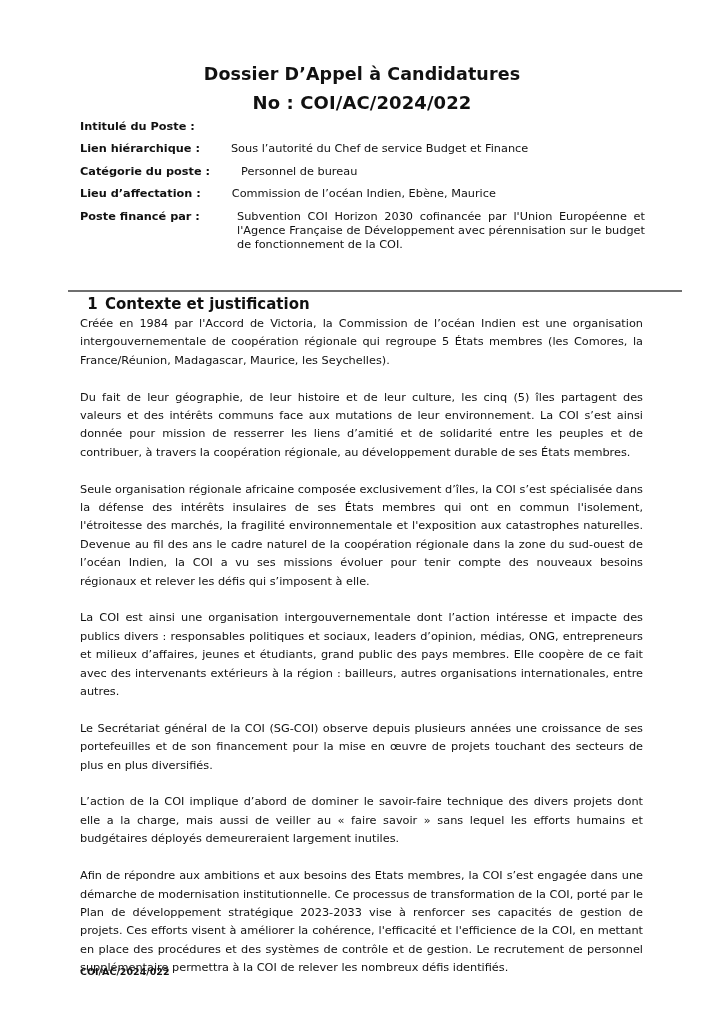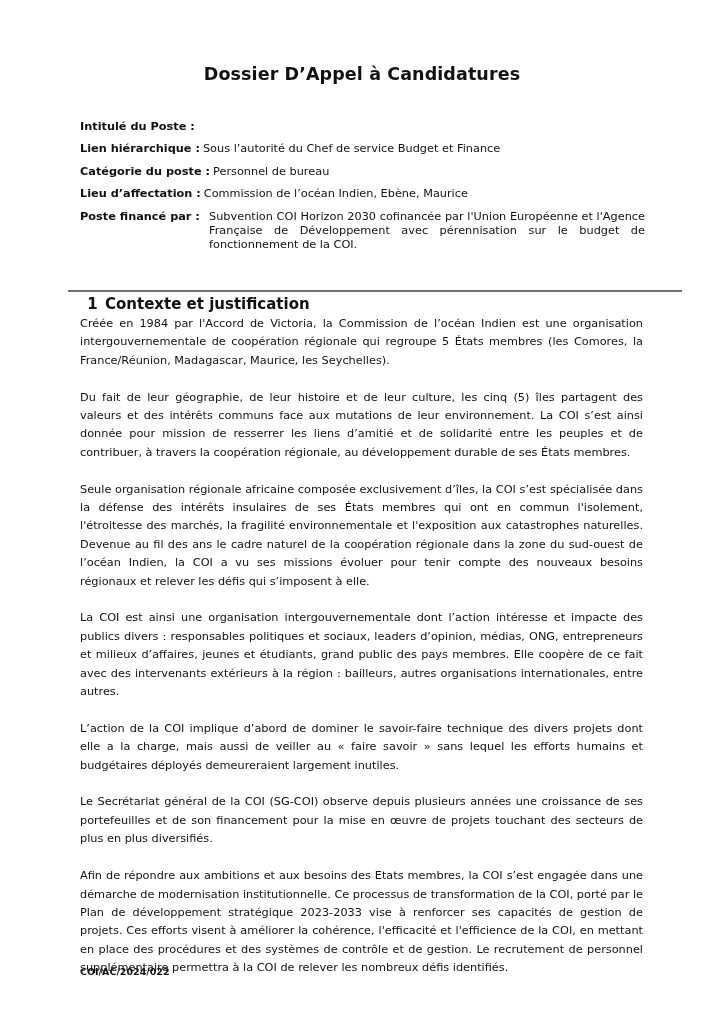--- a/index.html
+++ b/index.html
@@ -2,36 +2,37 @@
 <html><head>
   <meta charset="utf-8">
   <style>
     html, body { margin: 0; padding: 0; background: #ffffff; }
     body { width: 724px; height: 1024px; position: relative; overflow: hidden; color: #111; font-family: "DejaVu Sans", sans-serif; }
     .page { position: absolute; left: 0; top: 0; width: 724px; height: 1024px; }
     .title { position: absolute; left: 0; width: 724px; text-align: center; font-weight: bold; font-size: 17.5px; letter-spacing: 0.1px; }
     .title1 { top: 64px; }
     .title2 { top: 92px; font-size: 18px; }
     .meta { position: absolute; left: 80px; top: 120px; width: 565px; font-size: 11.3px; }
-    .meta-row { display: flex; line-height: 14px; margin-bottom: 8.4px; }
+    .meta-row { display: flex; line-height: 14px; margin-bottom: 8.4px; gap: 28px; }
     .meta-label { font-weight: bold; white-space: nowrap; margin-right: 3px; }
     .meta-row.multi .meta-value { text-align: justify; }
     .meta-row.multi .meta-label { min-width: 126px; }
     .rule { position: absolute; left: 68px; top: 290px; width: 614px; height: 1.5px; background: #6f6f6f; }
     .section-head { position: absolute; left: 80px; top: 295px; font-weight: bold; font-size: 15px; text-align: center; }
     .section-head .num { display: inline-block; width: 25px; }
     .body { position: absolute; left: 80px; top: 315px; width: 563px; font-size: 11.3px; line-height: 18.4px; }
     .body p { margin: 0 0 18.4px 0; text-align: justify; }
     .footer { position: absolute; left: 80px; top: 966px; font-weight: bold; font-size: 9.5px; }
   </style>
 </head>
 <body>
 
 <div class="page">
   <div class="title title1">Dossier D’Appel à Candidatures</div>
+  <div class="title title2">No : COI/AC/2024/022</div>
 
   <div class="meta">
     <div class="meta-row">
       <span class="meta-label">Intitulé du Poste :</span>
     </div>
     <div class="meta-row">
       <span class="meta-label">Lien hiérarchique :</span>
       <span class="meta-value">Sous l’autorité du Chef de service Budget et Finance</span>
     </div>
     <div class="meta-row">
@@ -52,19 +53,19 @@
 
   <div class="section-head">
     <span class="num">1</span><span>Contexte et justification</span>
   </div>
 
   <div class="body">
     <p>Créée en 1984 par l'Accord de Victoria, la Commission de l’océan Indien est une organisation intergouvernementale de coopération régionale qui regroupe 5 États membres (les Comores, la France/Réunion, Madagascar, Maurice, les Seychelles).</p>
     <p>Du fait de leur géographie, de leur histoire et de leur culture, les cinq (5) îles partagent des valeurs et des intérêts communs face aux mutations de leur environnement. La COI s’est ainsi donnée pour mission de resserrer les liens d’amitié et de solidarité entre les peuples et de contribuer, à travers la coopération régionale, au développement durable de ses États membres.</p>
     <p>Seule organisation régionale africaine composée exclusivement d’îles, la COI s’est spécialisée dans la défense des intérêts insulaires de ses États membres qui ont en commun l'isolement, l'étroitesse des marchés, la fragilité environnementale et l'exposition aux catastrophes naturelles. Devenue au fil des ans le cadre naturel de la coopération régionale dans la zone du sud-ouest de l’océan Indien, la COI a vu ses missions évoluer pour tenir compte des nouveaux besoins régionaux et relever les défis qui s’imposent à elle.</p>
     <p>La COI est ainsi une organisation intergouvernementale dont l’action intéresse et impacte des publics divers : responsables politiques et sociaux, leaders d’opinion, médias, ONG, entrepreneurs et milieux d’affaires, jeunes et étudiants, grand public des pays membres. Elle coopère de ce fait avec des intervenants extérieurs à la région : bailleurs, autres organisations internationales, entre autres.</p>
+    <p>Le Secrétariat général de la COI (SG-COI) observe depuis plusieurs années une croissance de ses portefeuilles et de son financement pour la mise en œuvre de projets touchant des secteurs de plus en plus diversifiés.</p>
     <p>L’action de la COI implique d’abord de dominer le savoir-faire technique des divers projets dont elle a la charge, mais aussi de veiller au « faire savoir » sans lequel les efforts humains et budgétaires déployés demeureraient largement inutiles.</p>
-    <p>Le Secrétariat général de la COI (SG-COI) observe depuis plusieurs années une croissance de ses portefeuilles et de son financement pour la mise en œuvre de projets touchant des secteurs de plus en plus diversifiés.</p>
     <p>Afin de répondre aux ambitions et aux besoins des Etats membres, la COI s’est engagée dans une démarche de modernisation institutionnelle. Ce processus de transformation de la COI, porté par le Plan de développement stratégique 2023-2033 vise à renforcer ses capacités de gestion de projets. Ces efforts visent à améliorer la cohérence, l'efficacité et l'efficience de la COI, en mettant en place des procédures et des systèmes de contrôle et de gestion. Le recrutement de personnel supplémentaire permettra à la COI de relever les nombreux défis identifiés.</p>
   </div>
 
   <div class="footer">COI/AC/2024/022</div>
 </div>
 
 </body></html>

